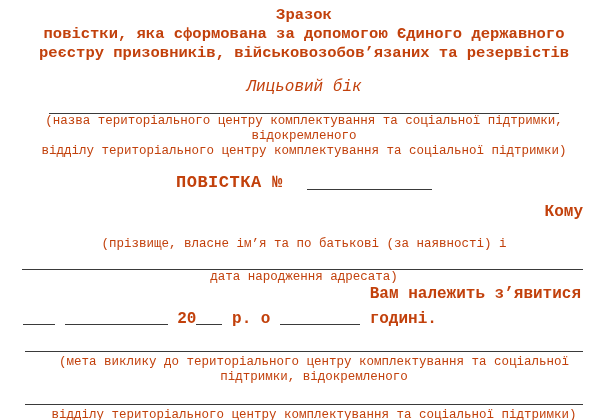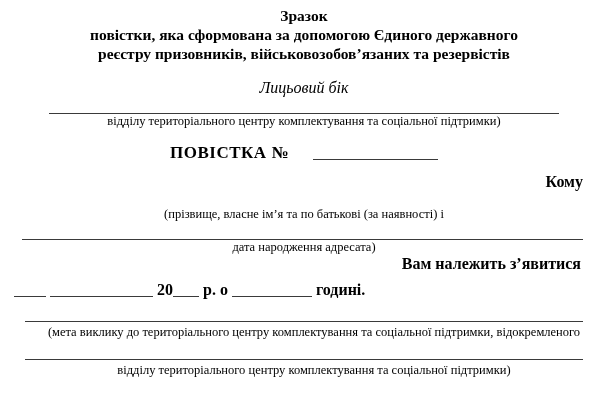--- a/index.html
+++ b/index.html
@@ -1,21 +1,21 @@
 <!DOCTYPE html>
 <html><head>
 <meta charset="utf-8">
 <style>
   html, body { margin: 0; padding: 0; background: #e9e9e9; }
   .page {
     width: 608px;
     height: 420px;
     background: #ffffff;
-    color: #000000;
-    font-family: Liberation Serif, serif;
+    color: #c2410c;
+    font-family: Liberation Mono, monospace;
     box-sizing: border-box;
     padding-top: 6px;
     overflow: hidden;
     position: relative;
   }
   .h-line {
     text-align: center;
     font-size: 15.5px;
     line-height: 19px;
     font-weight: bold;
@@ -67,21 +67,21 @@
     border-bottom: 1px solid #3a3a3a;
     margin: 0 0 2px 8px;
   }
   .row-kому { margin-top: 10px; padding: 0 25px 0 50px; }
   .cap-tight { margin-top: 13px; }
   .full-rule { margin: 17px 25px 0 22px; }
   .row-appear { margin-top: 0; padding: 0 27px 0 52px; }
   .place-caption { padding-left: 162px; }
   .date-row {
     margin-top: 4px;
-    padding-left: 14px;
+    padding-left: 23px;
     font-size: 16px;
     line-height: 19px;
     font-weight: bold;
     white-space: nowrap;
   }
   .w32 { width: 32px; }
   .w103 { width: 103px; }
   .w26 { width: 26px; }
   .w80 { width: 80px; }
   .bottom-rule { margin: 22px 25px 0 25px; }
@@ -94,20 +94,21 @@
 <div class="page">
 
   <div>
     <div class="h-line">Зразок</div>
     <div class="h-line">повістки, яка сформована за допомогою Єдиного державного</div>
     <div class="h-line">реєстру призовників, військовозобов’язаних та резервістів</div>
     <div class="side-label">Лицьовий бік</div>
   </div>
 
   <div class="rule issuer-rule"></div>
+  <div class="caption">(назва територіального центру комплектування та соціальної підтримки, відокремленого</div>
   <div class="caption">відділу територіального центру комплектування та соціальної підтримки)</div>
 
   <div class="title-row">
     <span class="title-label">ПОВІСТКА №</span>
     <span class="blank"></span>
   </div>
 
   <div class="row row-kому">
     <span class="label">Кому</span>
     <span class="fill"></span>

